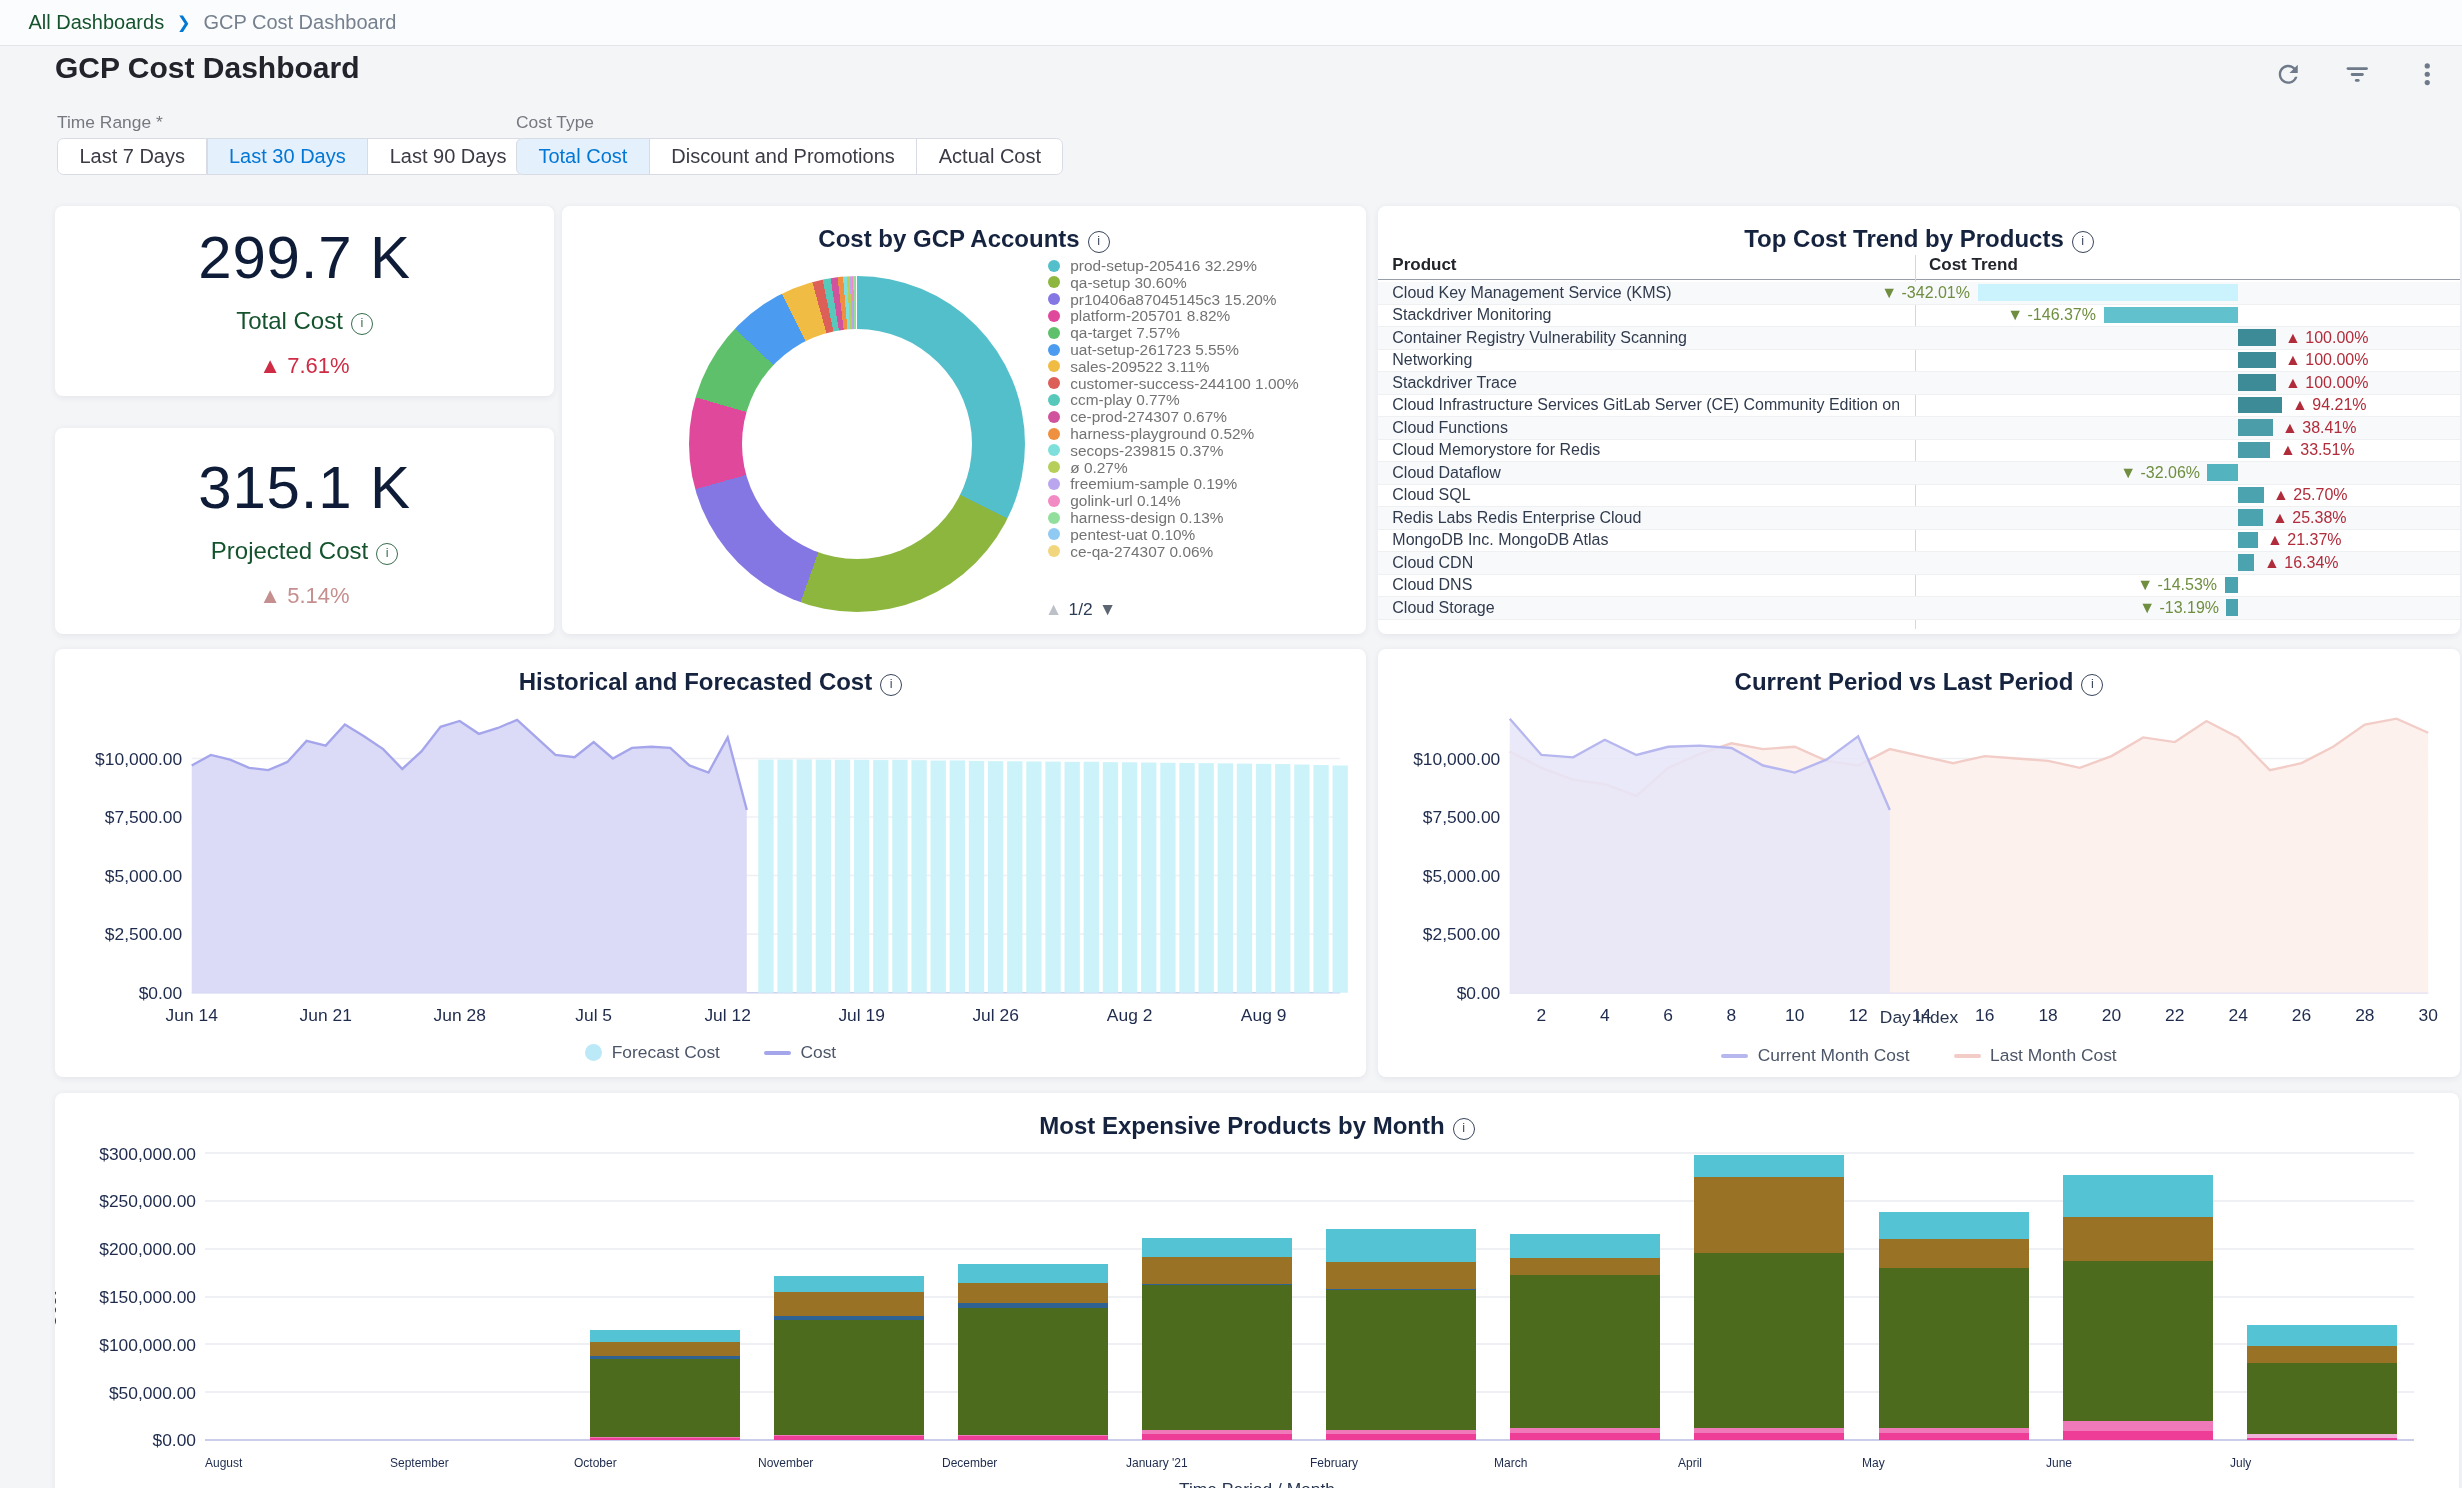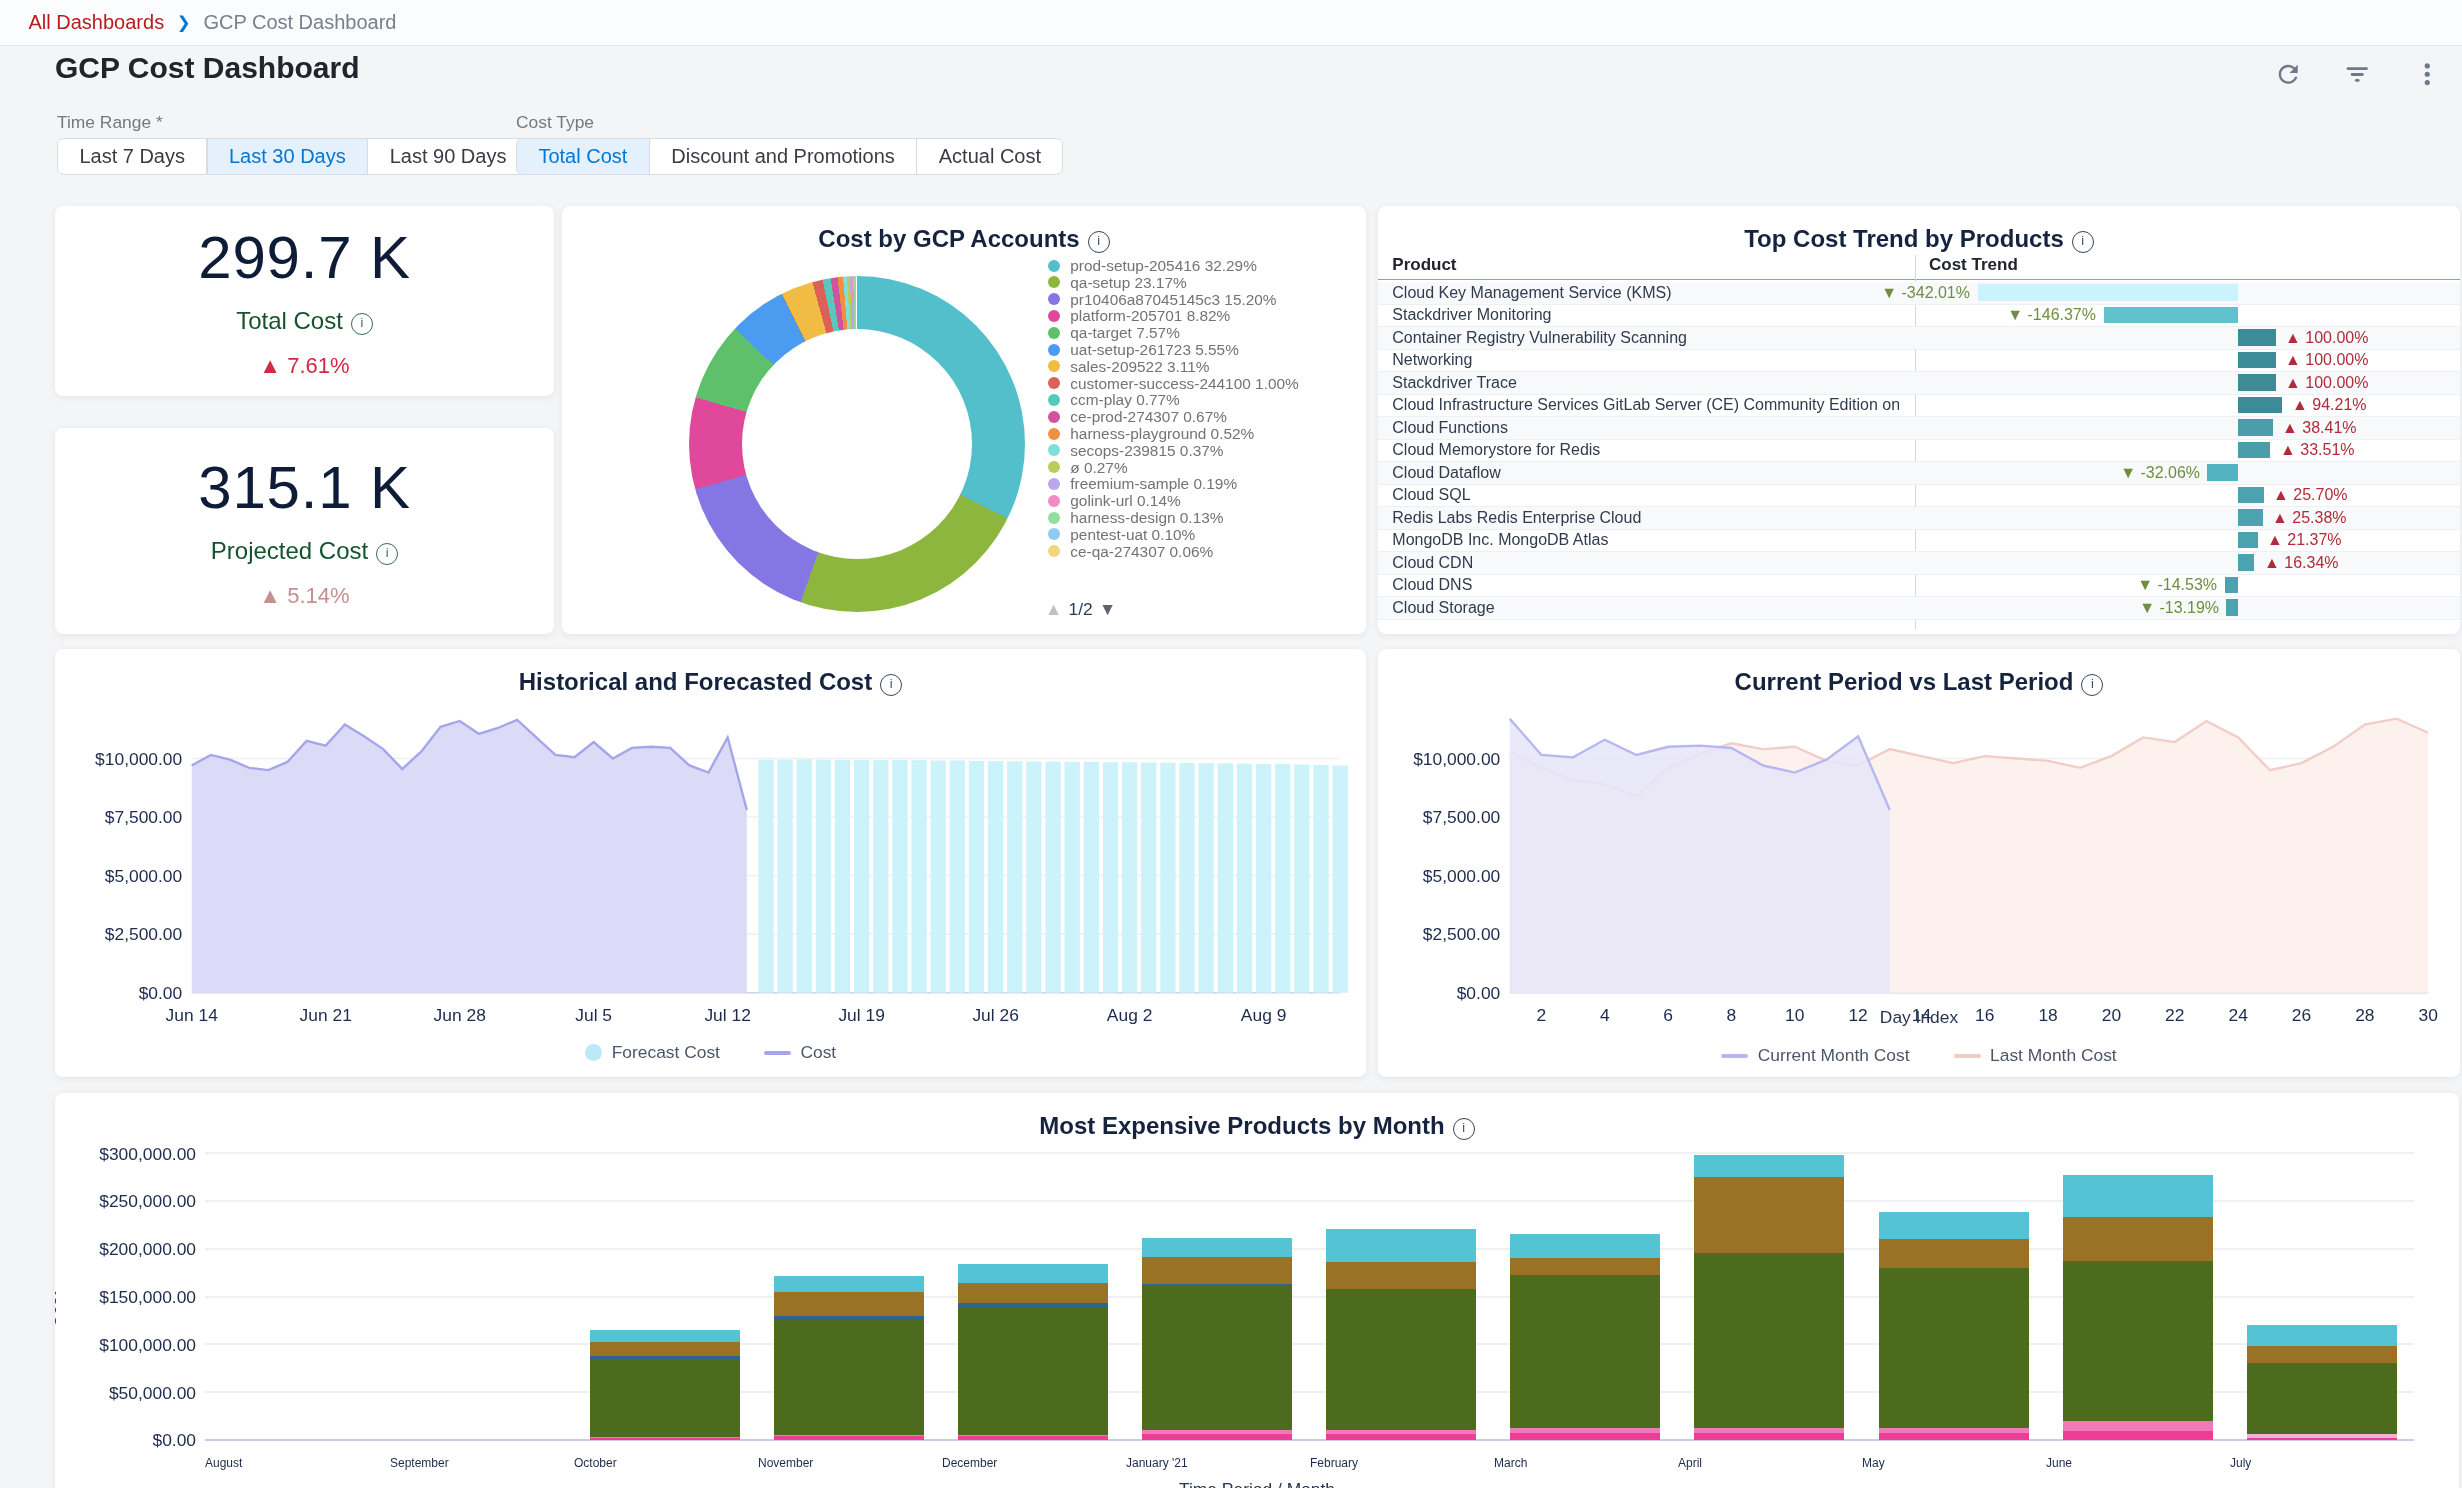--- a/index.html
+++ b/index.html
@@ -2,21 +2,21 @@
 <html style="font-size:12.7px"><head>
 <meta charset="utf-8">
 <style>
   html,body{margin:0;padding:0}
   body{width:2462px;height:1489px;background:#f4f5f7;font-family:"Liberation Sans",sans-serif;
        color:#1e2b4d;position:relative;overflow:hidden;-webkit-font-smoothing:antialiased}
   svg{font-family:inherit}
   
   .topbar{position:absolute;left:0;top:0;width:100%;height:46px;background:#fbfcfd;
           border-bottom:0.8px solid #e3e5ea;display:flex;align-items:center;padding:0 28.5px;box-sizing:border-box;font-size:20px}
-  .crumb-root{color:#b91c1c;cursor:pointer}
+  .crumb-root{color:#14532d;cursor:pointer}
   .crumb-sep{color:#0278d5;margin:0 12.7px;font-size:16.6px}
   .crumb-cur{color:#76818f}
   
   .page-title{position:absolute;left:55px;top:51px;font-size:30px;font-weight:600;color:#22232b}
   .head-icons{position:absolute;right:20.6px;top:60px;display:flex;gap:41px;align-items:center}
   .hicon{width:28.5px;height:28.5px;color:#6e7a89;cursor:pointer}
   
   .ctl-label{position:absolute;font-size:17.4px;color:#75787f}
   .btn-group{position:absolute;display:inline-flex;background:#fff;border-radius:6.3px}
   .seg{font-family:inherit;font-size:20px;color:#3a3b45;background:#fff;border:0.8px solid #d8dbe3;
@@ -134,21 +134,21 @@
   <div class="donut" id="donut" style="background: conic-gradient(rgb(82, 191, 202) 0deg, rgb(82, 191, 202) 116.24deg, rgb(141, 182, 62) 116.24deg, rgb(141, 182, 62) 199.66deg, rgb(133, 119, 227) 199.66deg, rgb(133, 119, 227) 254.38deg, rgb(224, 72, 156) 254.38deg, rgb(224, 72, 156) 286.13deg, rgb(94, 192, 106) 286.13deg, rgb(94, 192, 106) 313.38deg, rgb(75, 155, 241) 313.38deg, rgb(75, 155, 241) 333.36deg, rgb(241, 188, 68) 333.36deg, rgb(241, 188, 68) 344.56deg, rgb(220, 95, 88) 344.56deg, rgb(220, 95, 88) 348.16deg, rgb(87, 200, 186) 348.16deg, rgb(87, 200, 186) 350.93deg, rgb(209, 83, 158) 350.93deg, rgb(209, 83, 158) 353.34deg, rgb(239, 144, 64) 353.34deg, rgb(239, 144, 64) 355.21deg, rgb(126, 223, 219) 355.21deg, rgb(126, 223, 219) 356.54deg, rgb(182, 207, 90) 356.54deg, rgb(182, 207, 90) 357.52deg, rgb(186, 166, 238) 357.52deg, rgb(186, 166, 238) 358.2deg, rgb(242, 138, 196) 358.2deg, rgb(242, 138, 196) 358.7deg, rgb(146, 223, 157) 358.7deg, rgb(146, 223, 157) 359.17deg, rgb(144, 201, 242) 359.17deg, rgb(144, 201, 242) 359.53deg, rgb(242, 214, 126) 359.53deg, rgb(242, 214, 126) 359.75deg, rgb(255, 255, 255) 359.75deg, rgb(255, 255, 255) 360deg);">
       <div class="donut-hole"></div>
     </div>
   <ul class="dlegend" id="donut-legend">
       <li>
         <span class="ldot" style="background: rgb(82, 191, 202);"></span>
         <span>prod-setup-205416 32.29%</span>
       </li>
       <li>
         <span class="ldot" style="background: rgb(141, 182, 62);"></span>
-        <span>qa-setup 23.17%</span>
+        <span>qa-setup 30.60%</span>
       </li>
       <li>
         <span class="ldot" style="background: rgb(133, 119, 227);"></span>
         <span>pr10406a87045145c3 15.20%</span>
       </li>
       <li>
         <span class="ldot" style="background: rgb(224, 72, 156);"></span>
         <span>platform-205701 8.82%</span>
       </li>
       <li>

